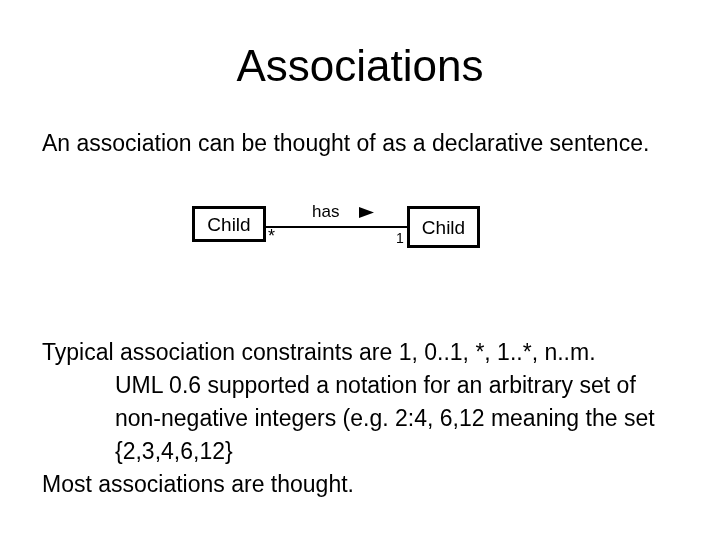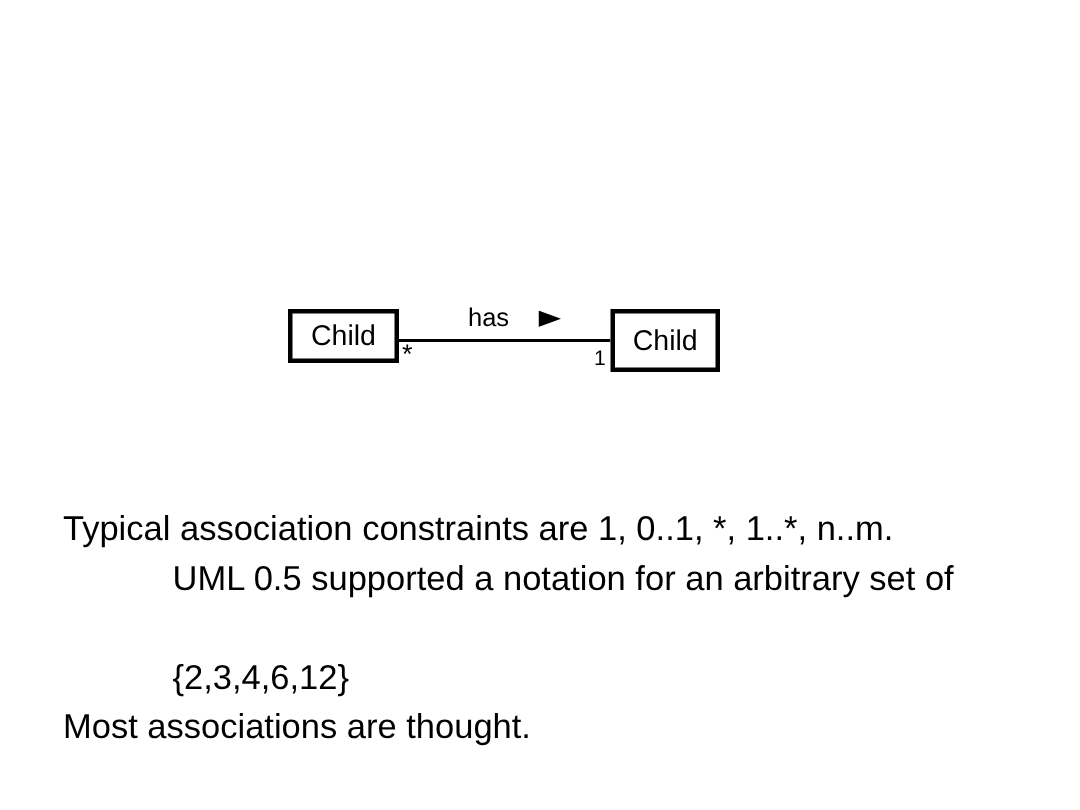--- a/index.html
+++ b/index.html
@@ -71,21 +71,23 @@
     line-height: 1;
   }
   .mult-left  { left: 268px; top: 227px; font-size: 18px; }
   .mult-right { left: 396px; top: 231px; font-size: 14px; }
 </style>
 </head>
 <body>
 
 <div class="slide">
 
+  <div class="slide-title">Associations</div>
 
+  <div class="bodyline l1">An association can be thought of as a declarative sentence.</div>
 
   <div>
     <div class="uml-box child-box">
       <span>Child</span>
     </div>
 
     <div class="assoc-line"></div>
 
     <div class="assoc-label">
       <span>has</span>
@@ -99,20 +101,21 @@
     <span class="mult mult-right">1</span>
 
     <div class="uml-box mother-box">
       <span>Child</span>
     </div>
   </div>
 
 
   <div class="bodyline l3">Typical association constraints are 1, 0..1, *, 1..*, n..m.</div>
 
-  <div class="bodyline l4">UML 0.5 supported a notation for an arbitrary set of</div>
+  <div class="bodyline l4">UML 0.6 supported a notation for an arbitrary set of</div>
 
+  <div class="bodyline l5">non-negative integers (e.g. 2:4, 6,12 meaning the set</div>
 
   <div class="bodyline l6">{2,3,4,6,12}</div>
 
   <div class="bodyline l7">Most associations are thought.</div>
 
 </div>
 
 </body></html>

